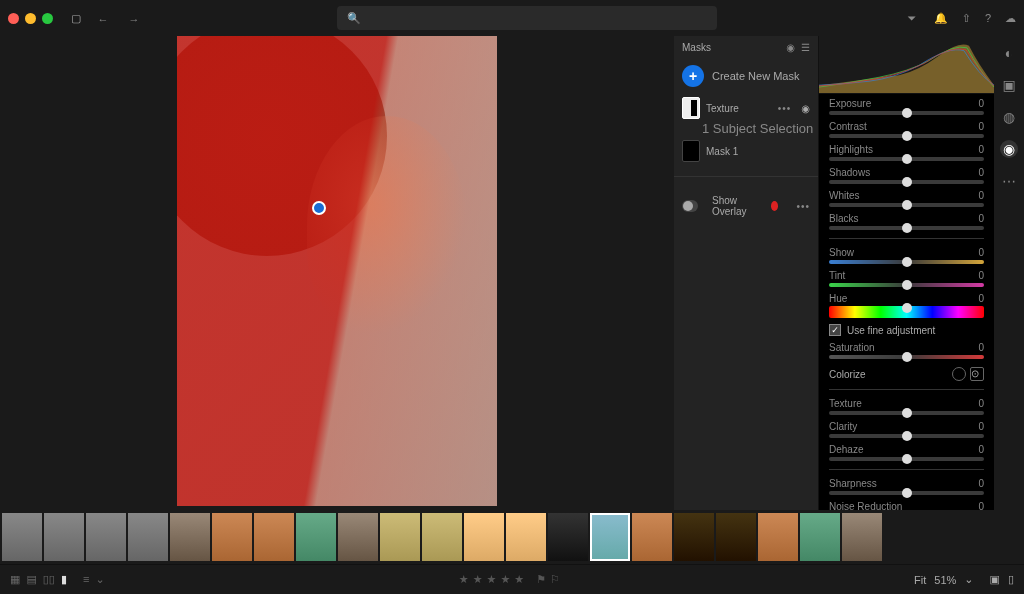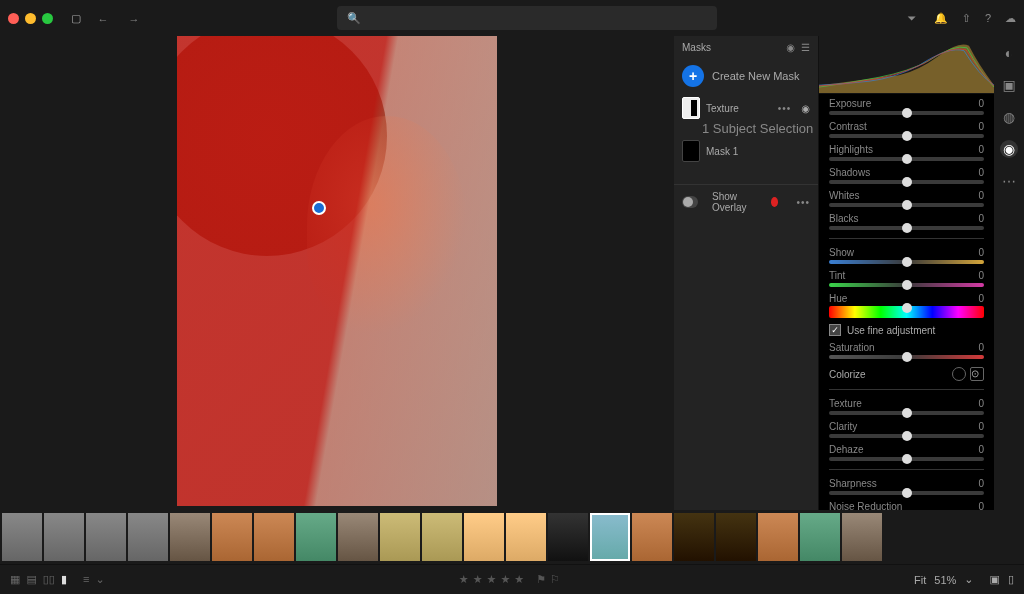--- a/index.html
+++ b/index.html
@@ -25,21 +25,21 @@
 .masks{width:145px;background:#232323;border-right:1px solid #111}
 .masks-hd{display:flex;align-items:flex-start;justify-content:space-between;padding:6px 8px;font-size:10px}
 .masks-hd-icons{display:flex;gap:6px;color:#888}
 .newmask{display:flex;align-items:center;gap:8px;padding:6px 8px;cursor:pointer}
 .plusbtn{width:22px;height:22px;background:#1473e6;border-radius:50%;display:flex;align-items:center;justify-content:center;color:#fff;font-size:14px;font-weight:bold}
 .maskitem{display:flex;align-items:center;gap:6px;padding:4px 8px;font-size:10px}
 .mthumb{width:18px;height:22px;background:#eee;border:1px solid #fff;border-radius:2px;position:relative;overflow:hidden}
 .mthumb::after{content:'';position:absolute;right:2px;top:2px;bottom:2px;width:40%;background:#000}
 .mthumb2{width:18px;height:22px;background:#000;border:1px solid #444;border-radius:2px}
 .masksub{font-size:13px;color:#888;padding-left:28px;margin-top:-2px}
-.overlayrow{display:flex;align-items:center;padding:6px 8px;gap:14px;border-top:1px solid #333;margin-top:18px;font-size:10px}
+.overlayrow{display:flex;align-items:center;padding:18px 8px;gap:14px;border-top:1px solid #333;margin-top:10px;font-size:10px}
 .toggle{width:22px;height:12px;background:#444;border-radius:6px;position:relative;cursor:pointer}
 .toggle::after{content:'';position:absolute;left:1px;top:1px;width:10px;height:10px;background:#aaa;border-radius:50%}
 .rdot{width:10px;height:10px;background:#d22;border-radius:50%;margin-left:auto}
 .dots3{color:#888;letter-spacing:1px;margin-left:4px}
 .sidebar{width:175px;background:#000000;display:flex;flex-direction:column;overflow-y:auto;overflow-x:hidden}
 .histo{height:58px;background:#1a1a1a;position:relative;border-bottom:1px solid #111;flex-shrink:0}
 .histo svg{width:100%;height:100%}
 .sliders{padding:4px 10px;overflow-y:auto;overflow-x:hidden}
 .sld{margin-bottom:6px}
 .sld-hd{display:flex;justify-content:space-between;font-size:10px;color:#888;margin-bottom:2px}

